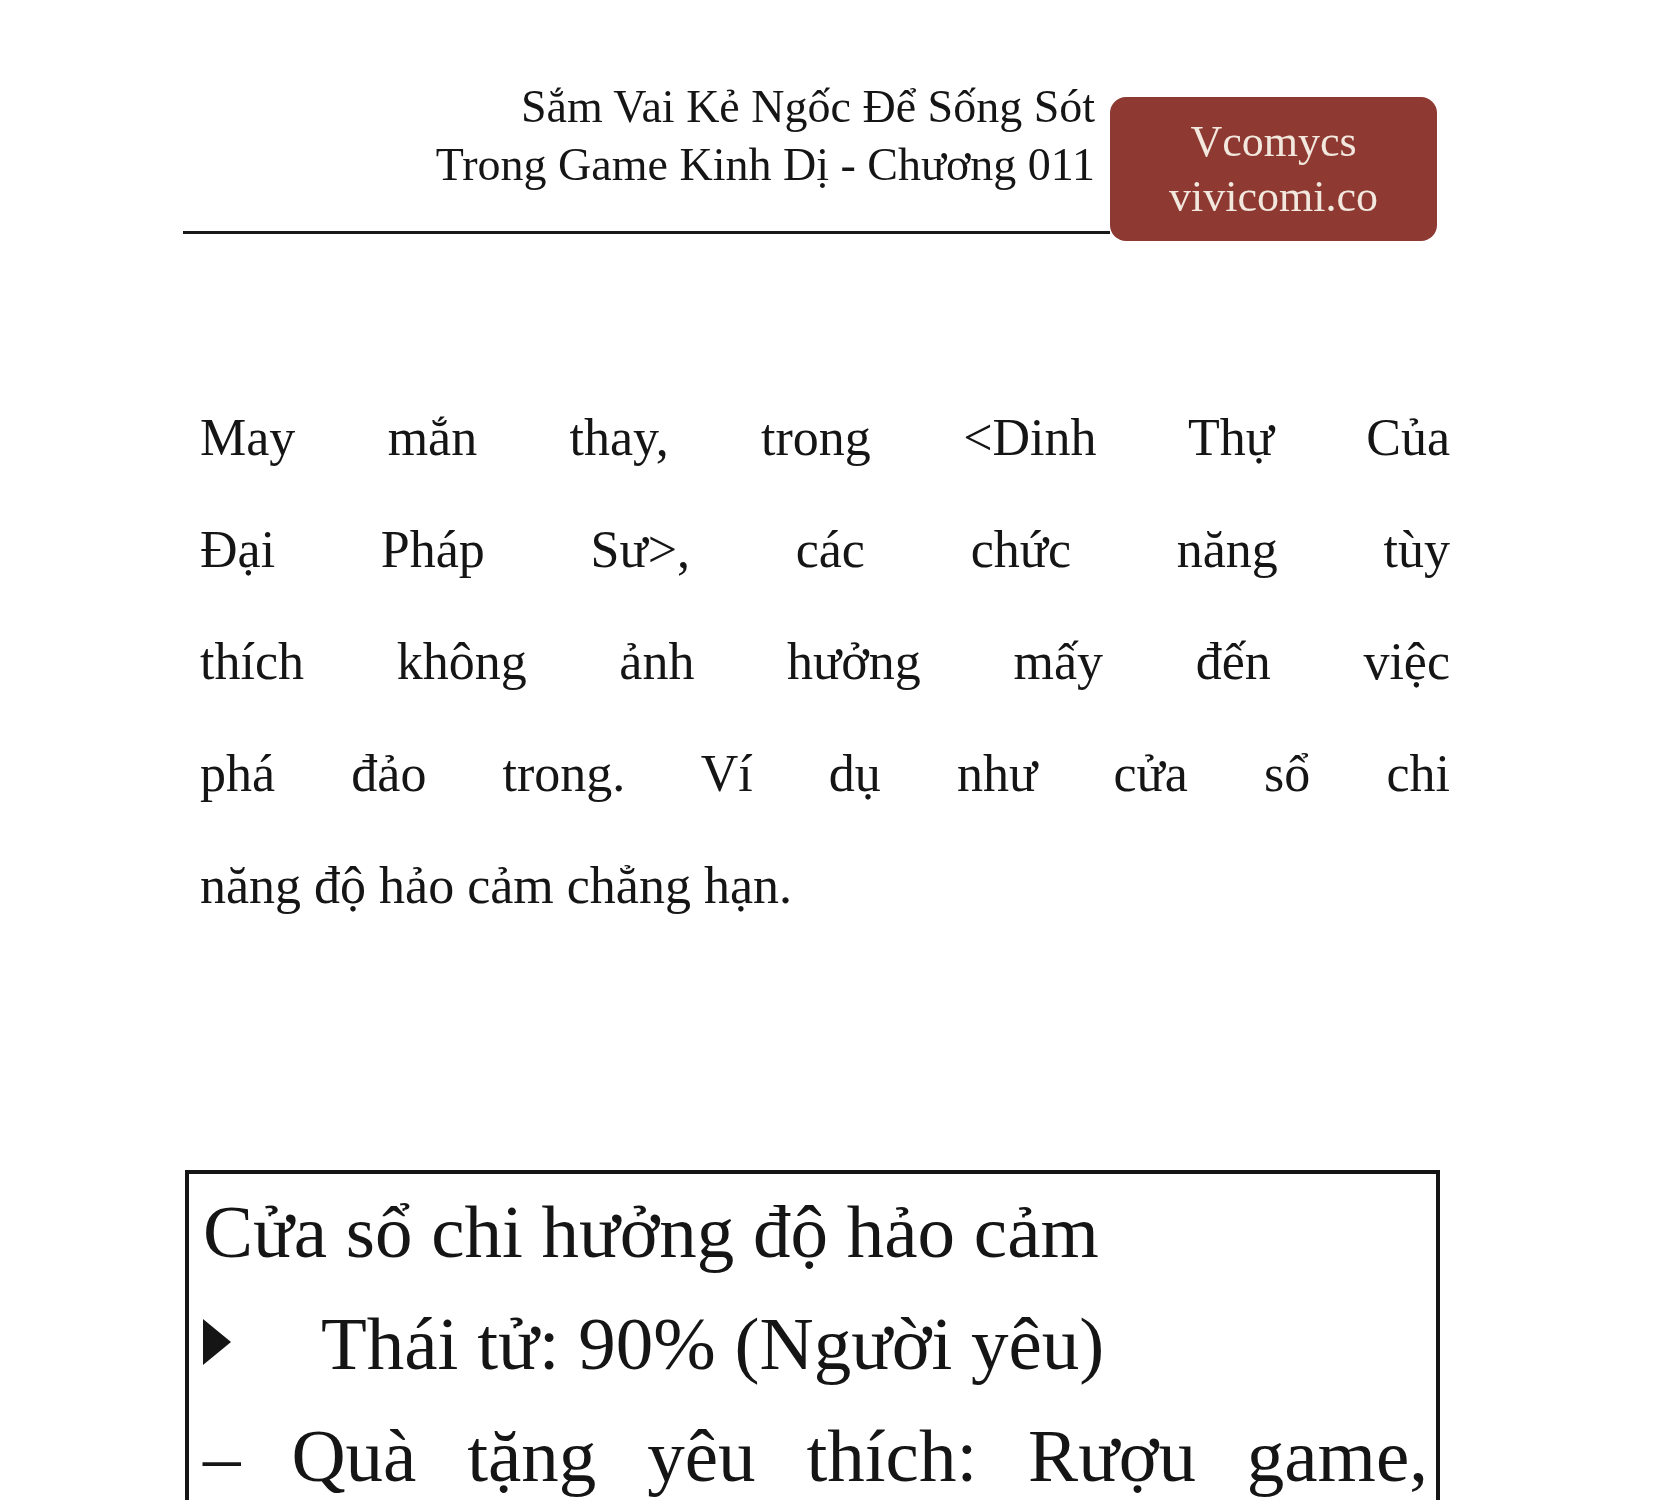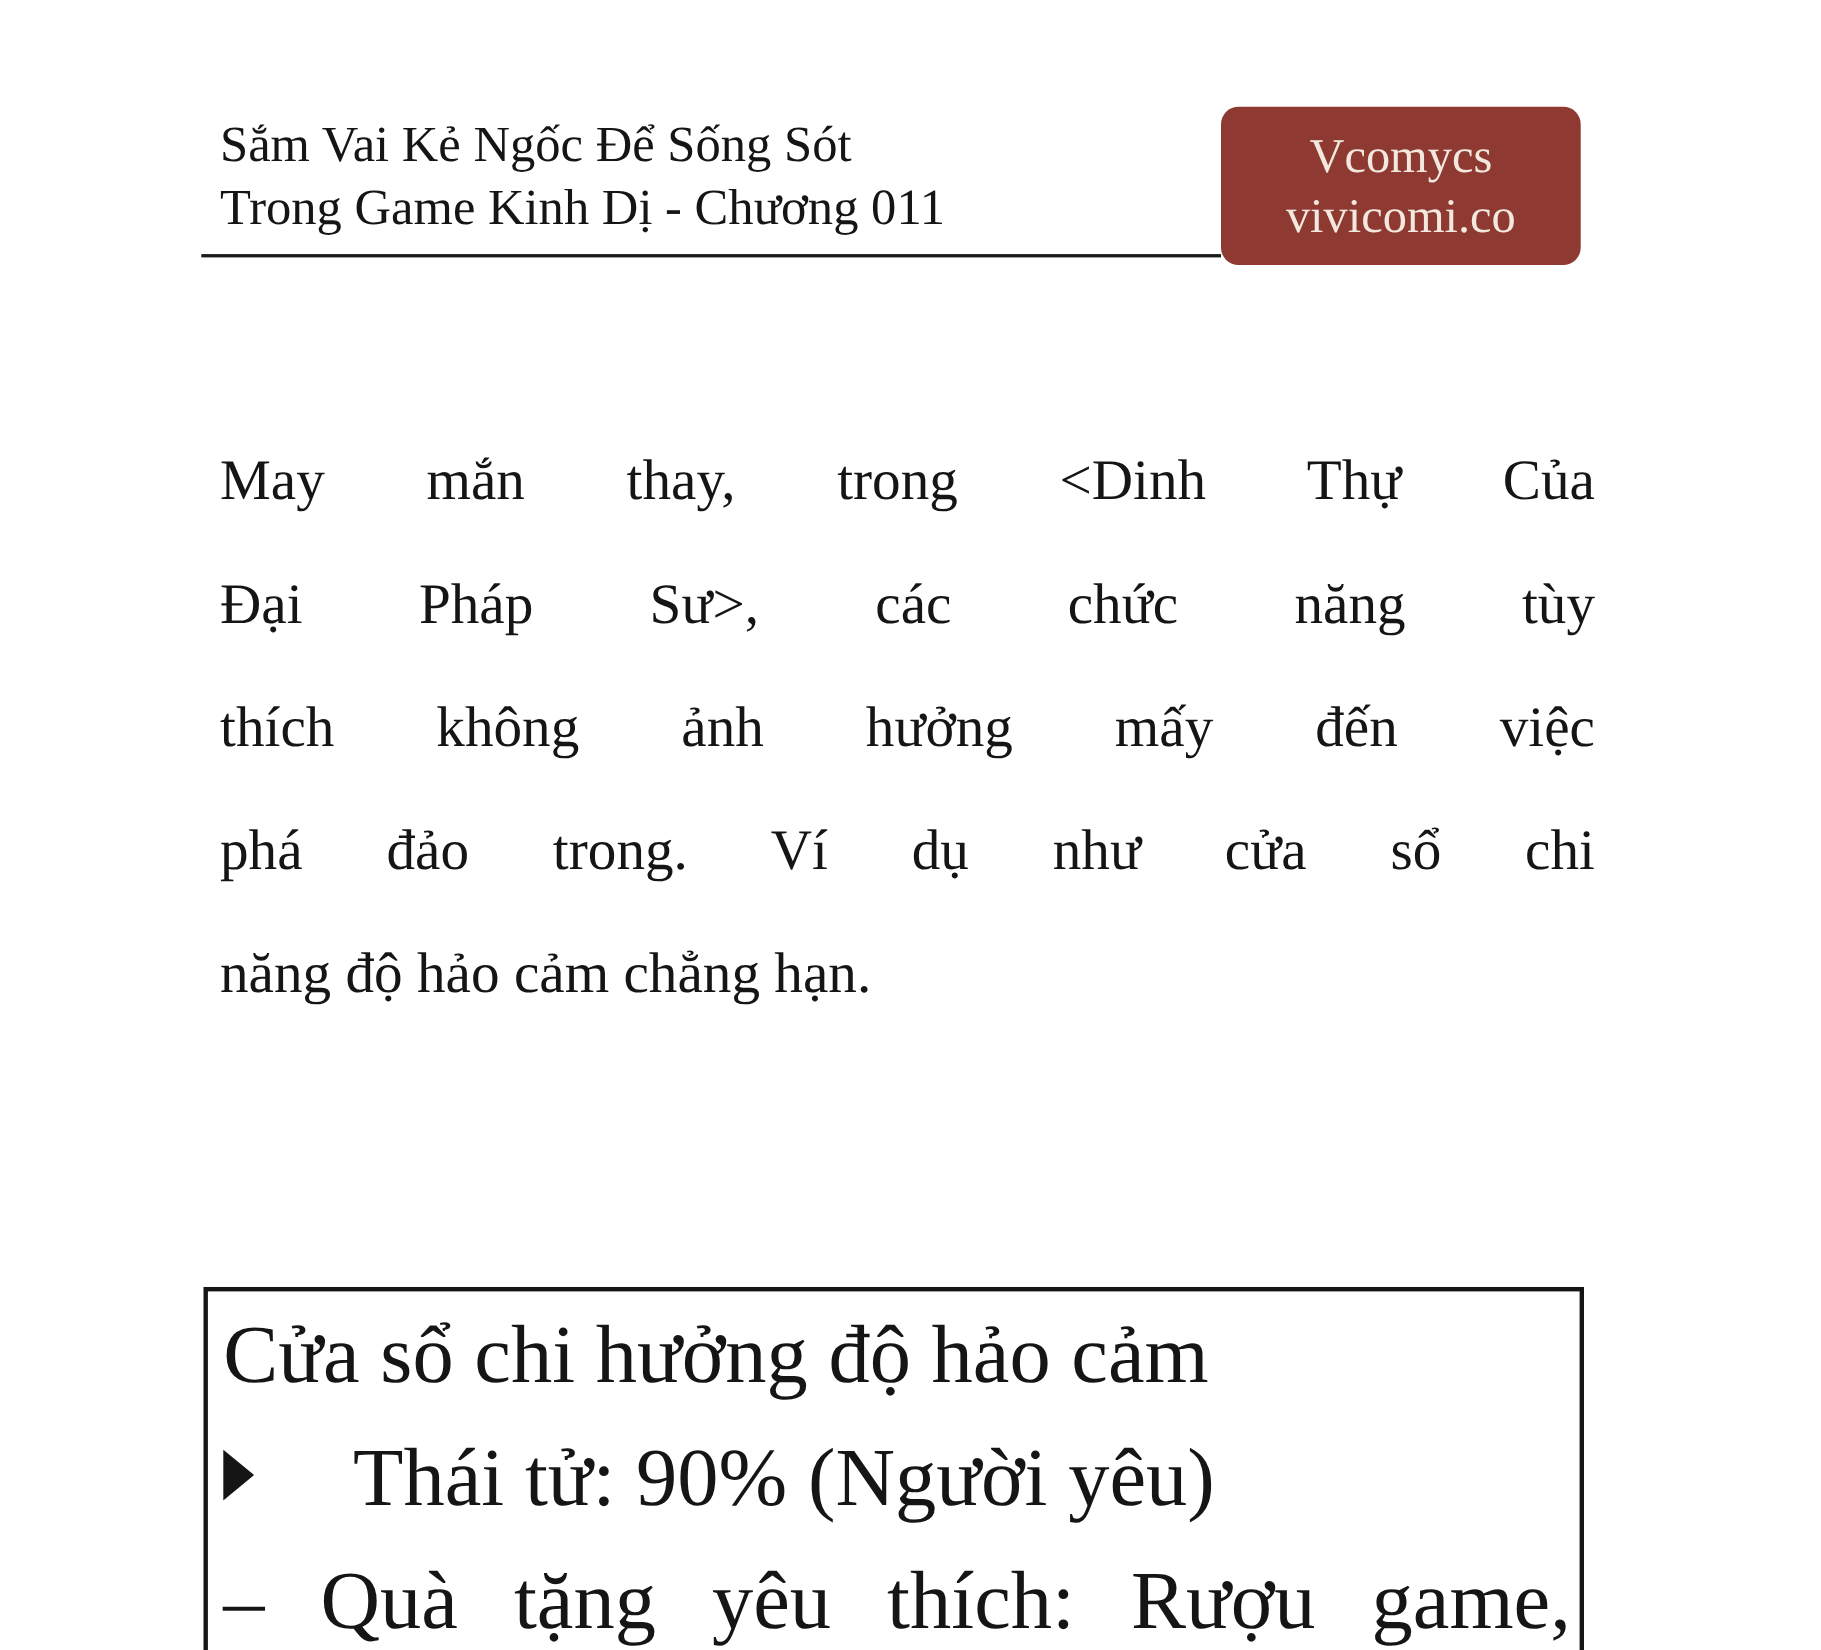--- a/index.html
+++ b/index.html
@@ -13,23 +13,24 @@
     height: 1500px;
     overflow: hidden;
     background: #ffffff;
     font-family: "Liberation Serif", "DejaVu Serif", serif;
     color: #151515;
   }
 
   
   .header-title {
     position: absolute;
-    top: 102px;
+    top: 78px;
     left: 200px;
     width: 895px; 
+    text-align: right;
     font-size: 46px;
     line-height: 58px;
     white-space: nowrap;
   }
 
   
   .brand-box {
     position: absolute;
     left: 1110px;
     top: 97px;

